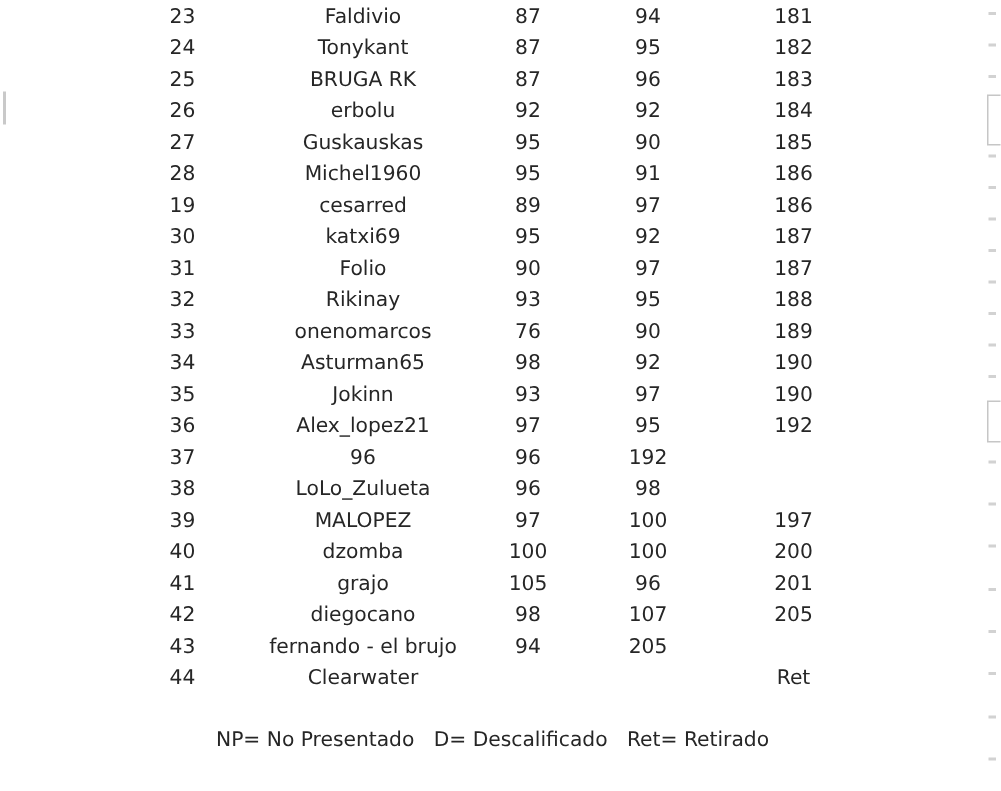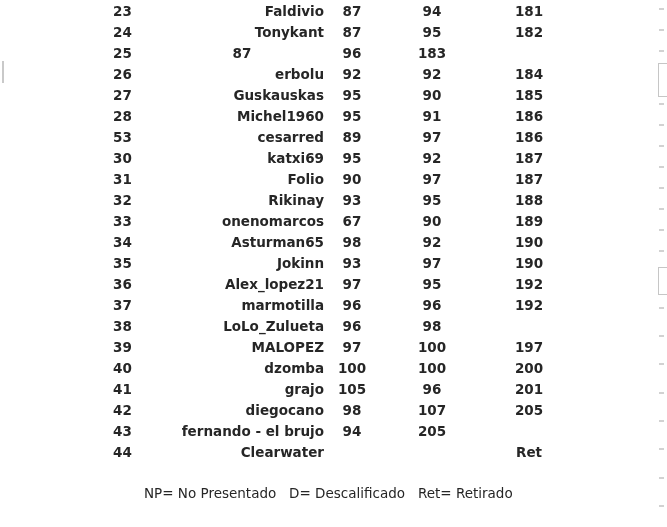--- a/index.html
+++ b/index.html
@@ -13,34 +13,33 @@
     overflow: hidden;
     background: #ffffff;
     font-family: "DejaVu Sans", sans-serif;
     color: #262626;
   }
   .results-table {
     position: absolute;
     left: 0;
     top: 1px;
     width: 667px;
-    font-weight: bold;
   }
   .row {
     display: grid;
     grid-template-columns: 47px 164px 56px 104px 90px;
     padding-left: 113px;
     height: 21px;
     align-items: center;
     font-size: 13.5px;
     line-height: 21px;
   }
   .cell { white-space: nowrap; overflow: visible; }
   .c0 { text-align: left; }
-  .c1 { text-align: right; }
+  .c1 { text-align: center; }
   .c2, .c3, .c4 { text-align: center; }
   .legend {
     position: absolute;
     left: 144px;
     top: 485px;
     font-size: 13.5px;
     white-space: pre;
   }
   .left-edge-line {
     position: absolute;
@@ -75,20 +74,21 @@
     </div>
     <div class="row">
       <div class="cell c0">24</div>
       <div class="cell c1">Tonykant</div>
       <div class="cell c2">87</div>
       <div class="cell c3">95</div>
       <div class="cell c4">182</div>
     </div>
     <div class="row">
       <div class="cell c0">25</div>
+      <div class="cell c1">BRUGA RK</div>
       <div class="cell c2">87</div>
       <div class="cell c3">96</div>
       <div class="cell c4">183</div>
     </div>
     <div class="row">
       <div class="cell c0">26</div>
       <div class="cell c1">erbolu</div>
       <div class="cell c2">92</div>
       <div class="cell c3">92</div>
       <div class="cell c4">184</div>
@@ -101,21 +101,21 @@
       <div class="cell c4">185</div>
     </div>
     <div class="row">
       <div class="cell c0">28</div>
       <div class="cell c1">Michel1960</div>
       <div class="cell c2">95</div>
       <div class="cell c3">91</div>
       <div class="cell c4">186</div>
     </div>
     <div class="row">
-      <div class="cell c0">53</div>
+      <div class="cell c0">19</div>
       <div class="cell c1">cesarred</div>
       <div class="cell c2">89</div>
       <div class="cell c3">97</div>
       <div class="cell c4">186</div>
     </div>
     <div class="row">
       <div class="cell c0">30</div>
       <div class="cell c1">katxi69</div>
       <div class="cell c2">95</div>
       <div class="cell c3">92</div>
@@ -131,21 +131,21 @@
     <div class="row">
       <div class="cell c0">32</div>
       <div class="cell c1">Rikinay</div>
       <div class="cell c2">93</div>
       <div class="cell c3">95</div>
       <div class="cell c4">188</div>
     </div>
     <div class="row">
       <div class="cell c0">33</div>
       <div class="cell c1">onenomarcos</div>
-      <div class="cell c2">67</div>
+      <div class="cell c2">76</div>
       <div class="cell c3">90</div>
       <div class="cell c4">189</div>
     </div>
     <div class="row">
       <div class="cell c0">34</div>
       <div class="cell c1">Asturman65</div>
       <div class="cell c2">98</div>
       <div class="cell c3">92</div>
       <div class="cell c4">190</div>
     </div>
@@ -158,21 +158,20 @@
     </div>
     <div class="row">
       <div class="cell c0">36</div>
       <div class="cell c1">Alex_lopez21</div>
       <div class="cell c2">97</div>
       <div class="cell c3">95</div>
       <div class="cell c4">192</div>
     </div>
     <div class="row">
       <div class="cell c0">37</div>
-      <div class="cell c1">marmotilla</div>
       <div class="cell c2">96</div>
       <div class="cell c3">96</div>
       <div class="cell c4">192</div>
     </div>
     <div class="row">
       <div class="cell c0">38</div>
       <div class="cell c1">LoLo_Zulueta</div>
       <div class="cell c2">96</div>
       <div class="cell c3">98</div>
     </div>

